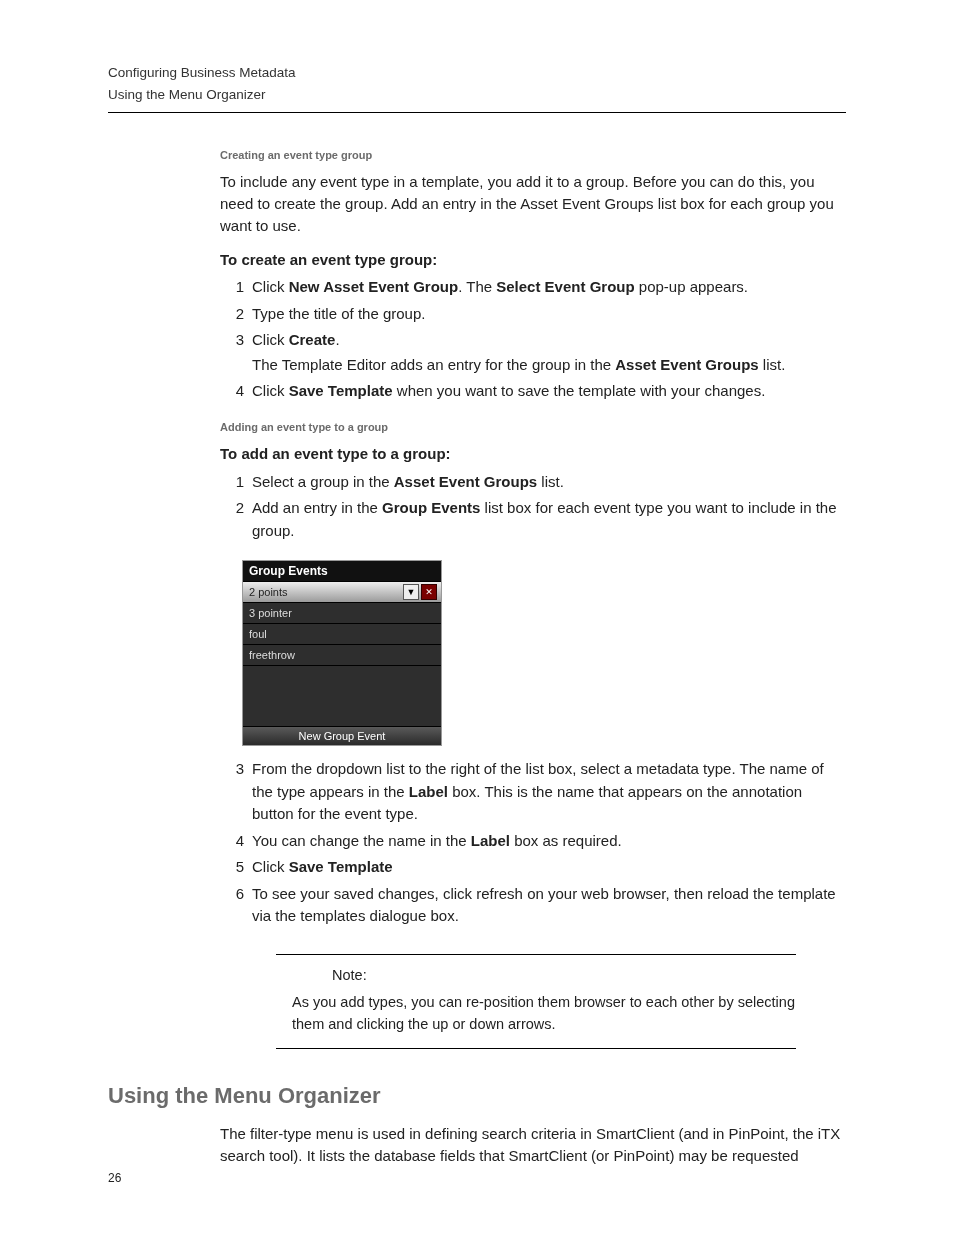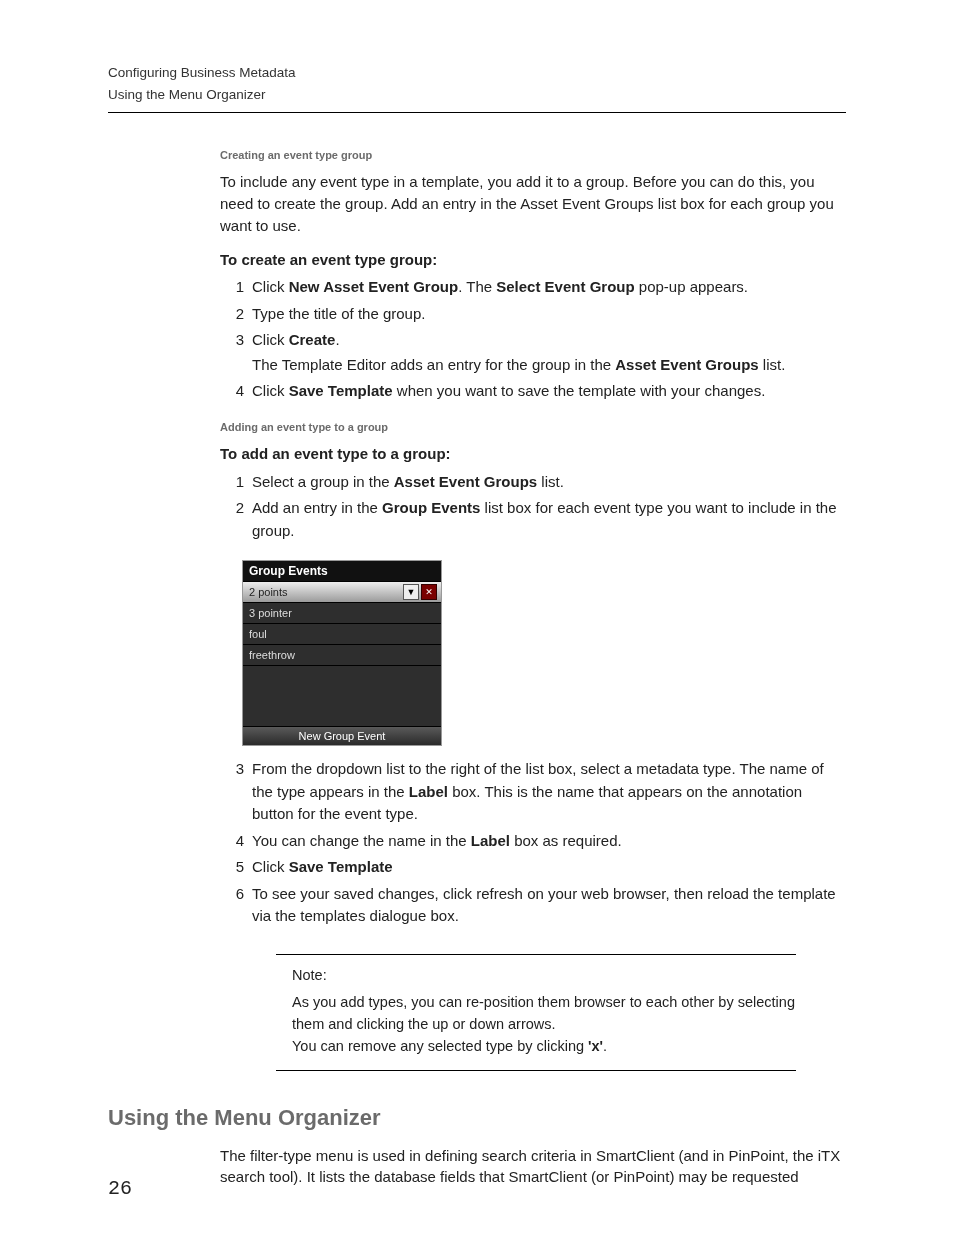--- a/index.html
+++ b/index.html
@@ -130,33 +130,33 @@
   }
   .note-inner {
     border-top: 1px solid #000;
     border-bottom: 1px solid #000;
     padding: 10px 0 12px 16px;
     font-size: 14.5px;
     line-height: 1.5;
   }
   .note-label {
     margin-bottom: 6px;
+    margin-left: 40px;
   }
   h2.section {
     font-size: 22px;
     font-weight: bold;
     color: #6b6b6b;
     margin: 34px 0 14px 0;
   }
   .page-number {
     position: absolute;
     bottom: 50px;
     left: 108px;
-    font-size: 20px;
-    font-family: Liberation Mono, monospace;
+    font-size: 12px;
   }
 </style>
 </head>
 <body>
 
 <div class="page">
   <div class="running-head">Configuring Business Metadata</div>
   <div class="running-head">Using the Menu Organizer</div>
   <hr class="hr">
 
@@ -254,23 +254,20 @@
       <li>
           <span class="num">6</span>
         <span class="txt">To see your saved changes, click refresh on your web browser, then reload the template via the templates dialogue box.</span>
       </li>
     </ol>
 
     <div class="note">
       <div class="note-inner">
         <div class="note-label">Note:</div>
         <div>As you add types, you can re-position them browser to each other by selecting them and clicking the up or down arrows.</div>
-        <div>
-          <span>You can remove any selected type by clicking </span><span class="strong">'x'</span><span>.</span>
-        </div>
       </div>
     </div>
 
   </div>
 
   <h2 class="section">Using the Menu Organizer</h2>
   <div class="content">
     <p>The filter-type menu is used in defining search criteria in SmartClient (and in PinPoint, the iTX search tool). It lists the database fields that SmartClient (or PinPoint) may be requested</p>
   </div>
 

